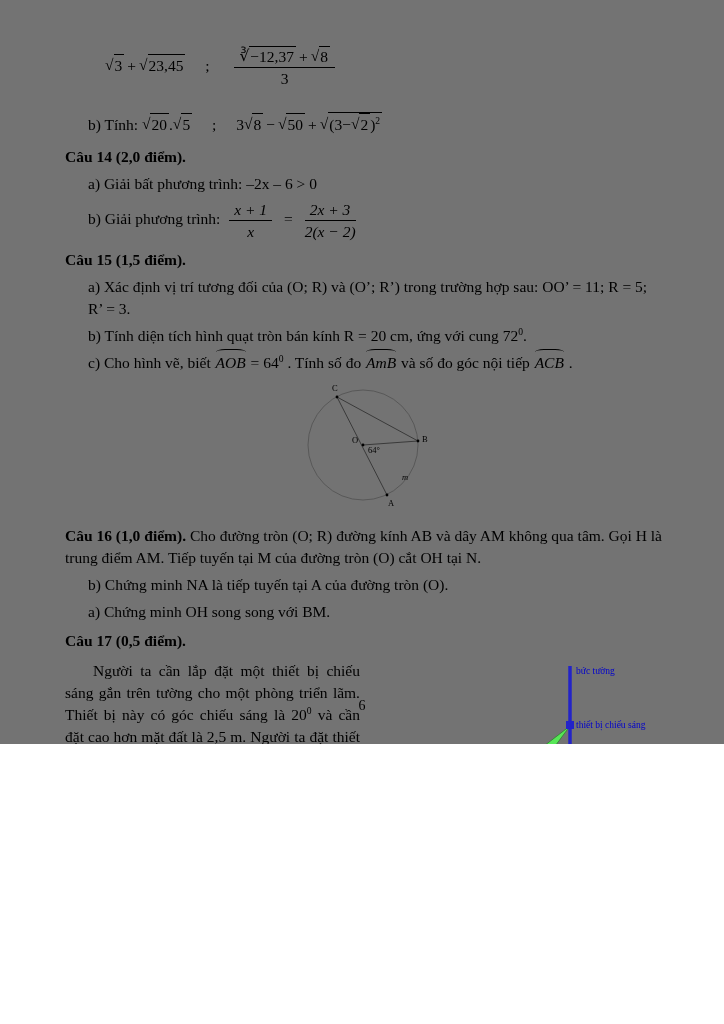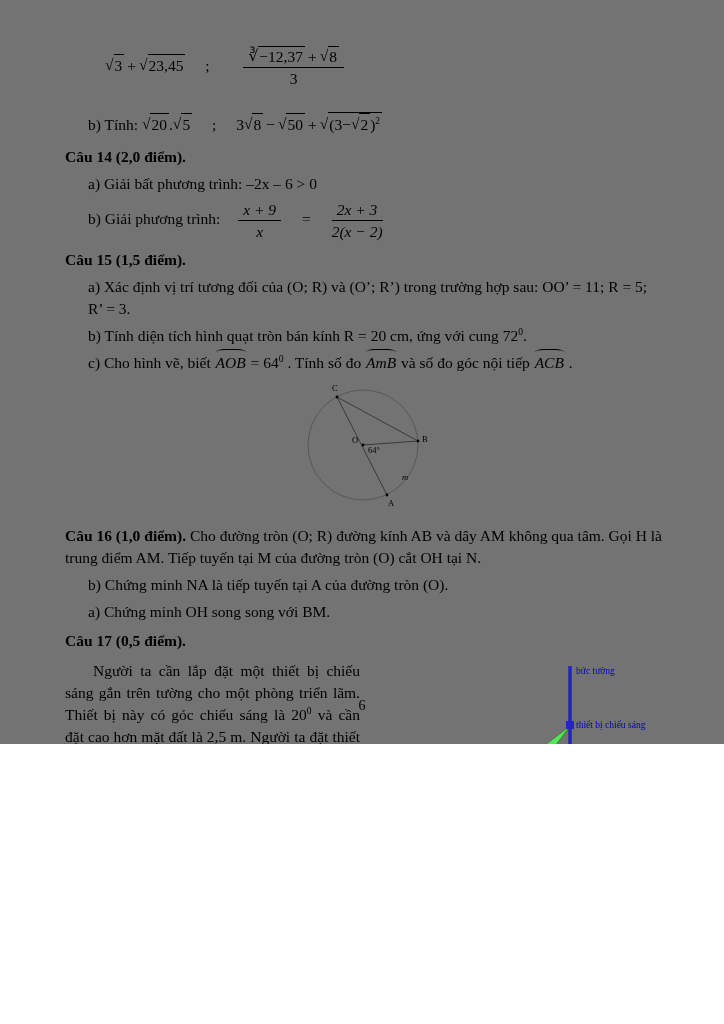--- a/index.html
+++ b/index.html
@@ -17,21 +17,21 @@
   .para { text-align:justify; text-indent:28px; margin:4px 0; }
   sup { font-size:0.62em; vertical-align:super; line-height:0; }
 
   
   .math { white-space:nowrap; }
   .mline { margin:23px 0 10px 0; }
   .mtop { margin-left:40px; margin-bottom:12px; }
   .sqrt { white-space:nowrap; display:inline-block; }
   .sqrt .sign { display:inline-block; transform:translateY(-1px); }
   .sqrt .ov { display:inline-block; border-top:1px solid #000; padding:0 2px 0 1px; }
-  .frac { display:inline-block; vertical-align:middle; text-align:center; margin:0 14px; line-height:1.25; }
+  .frac { display:inline-block; vertical-align:middle; text-align:center; margin:0 5px; line-height:1.25; }
   .frac .num { display:block; border-bottom:1px solid #000; padding:0 5px 1px 5px; }
   .frac .den { display:block; padding-top:1px; }
   .msep { display:inline-block; margin:0 16px; }
   .mop { display:inline-block; margin:0 3px; }
 
   
   .arch { position:relative; font-style:italic; display:inline-block; padding:0 1px; }
   .arch::before {
     content:""; position:absolute; left:1px; right:1px; top:-3px; height:5px;
     border-top:1.2px solid #000; border-radius:60%/100%;
@@ -70,21 +70,21 @@
     <span class="sqrt"><span class="sign">√</span><span class="ov">20</span></span><span>.</span><span class="sqrt"><span class="sign">√</span><span class="ov">5</span></span>
     <span class="msep">;</span>
     <span>3</span><span class="sqrt"><span class="sign">√</span><span class="ov">8</span></span><span class="mop">−</span><span class="sqrt"><span class="sign">√</span><span class="ov">50</span></span><span class="mop">+</span><span class="sqrt"><span class="sign">√</span><span class="ov"><span>(3−</span><span class="sqrt"><span class="sign">√</span><span class="ov">2</span></span><span>)</span><sup>2</sup></span></span>
   </div>
 
   <div class="heading">Câu 14 (2,0 điểm).</div>
   <div class="item">a) Giải bất phương trình: –2x – 6 &gt; 0</div>
   <div class="item math">
     <span>b) Giải phương trình:</span>
     <span class="frac it">
-      <span class="num">x + 9</span>
+      <span class="num">x + 1</span>
       <span class="den">x</span>
     </span>
     <span class="mop">=</span>
     <span class="frac it">
       <span class="num">2x + 3</span>
       <span class="den">2(x − 2)</span>
     </span>
   </div>
 
   <div class="heading">Câu 15 (1,5 điểm).</div>

